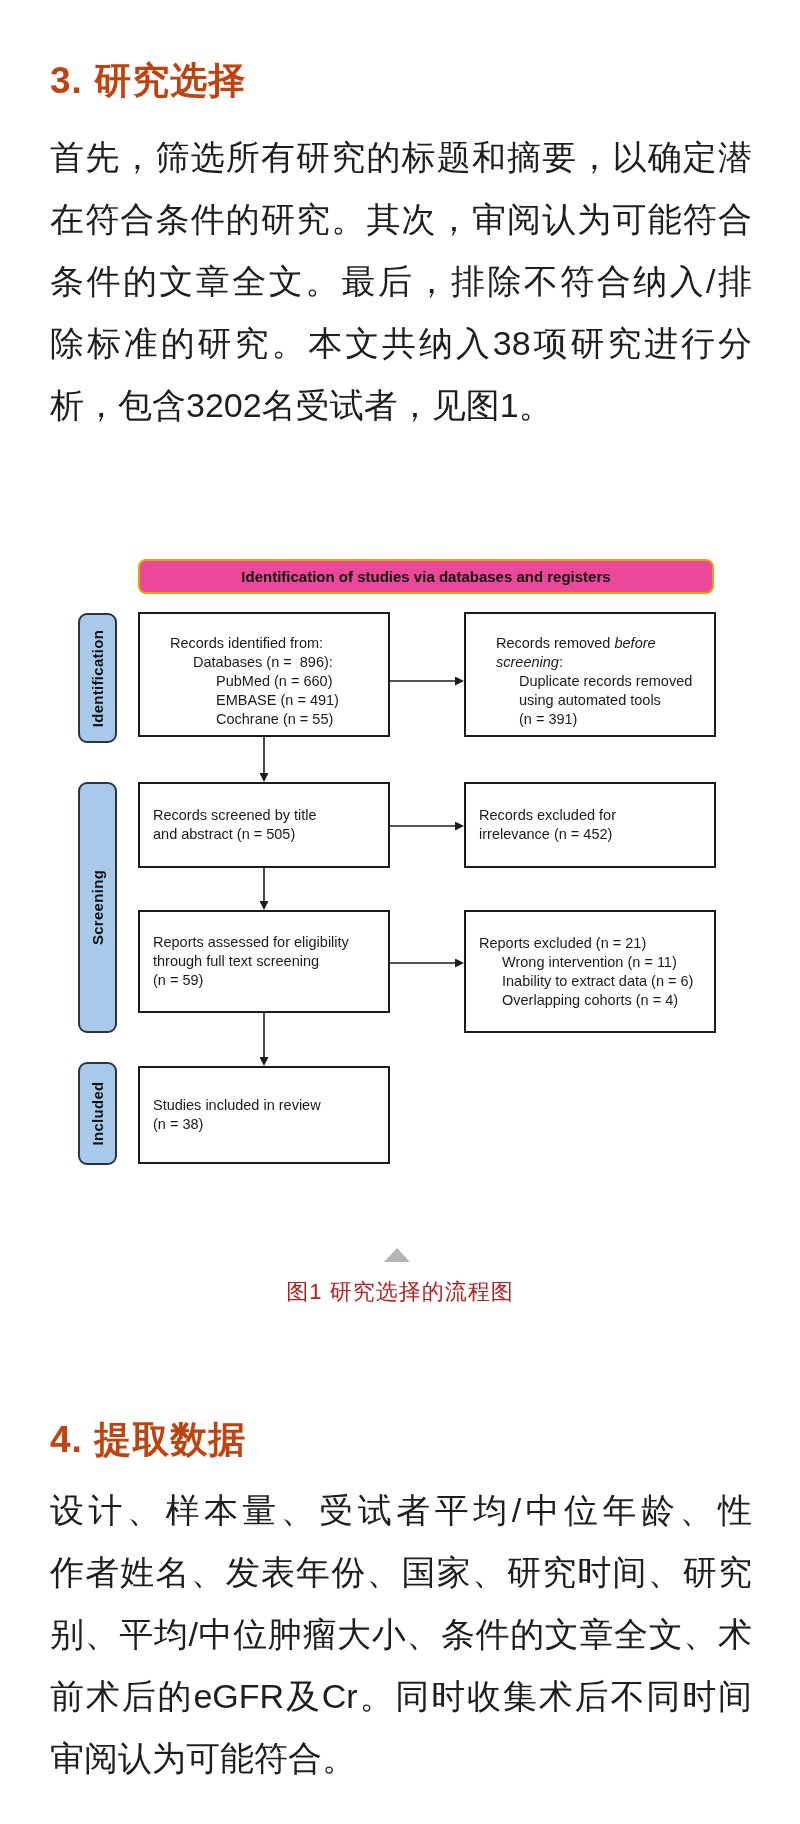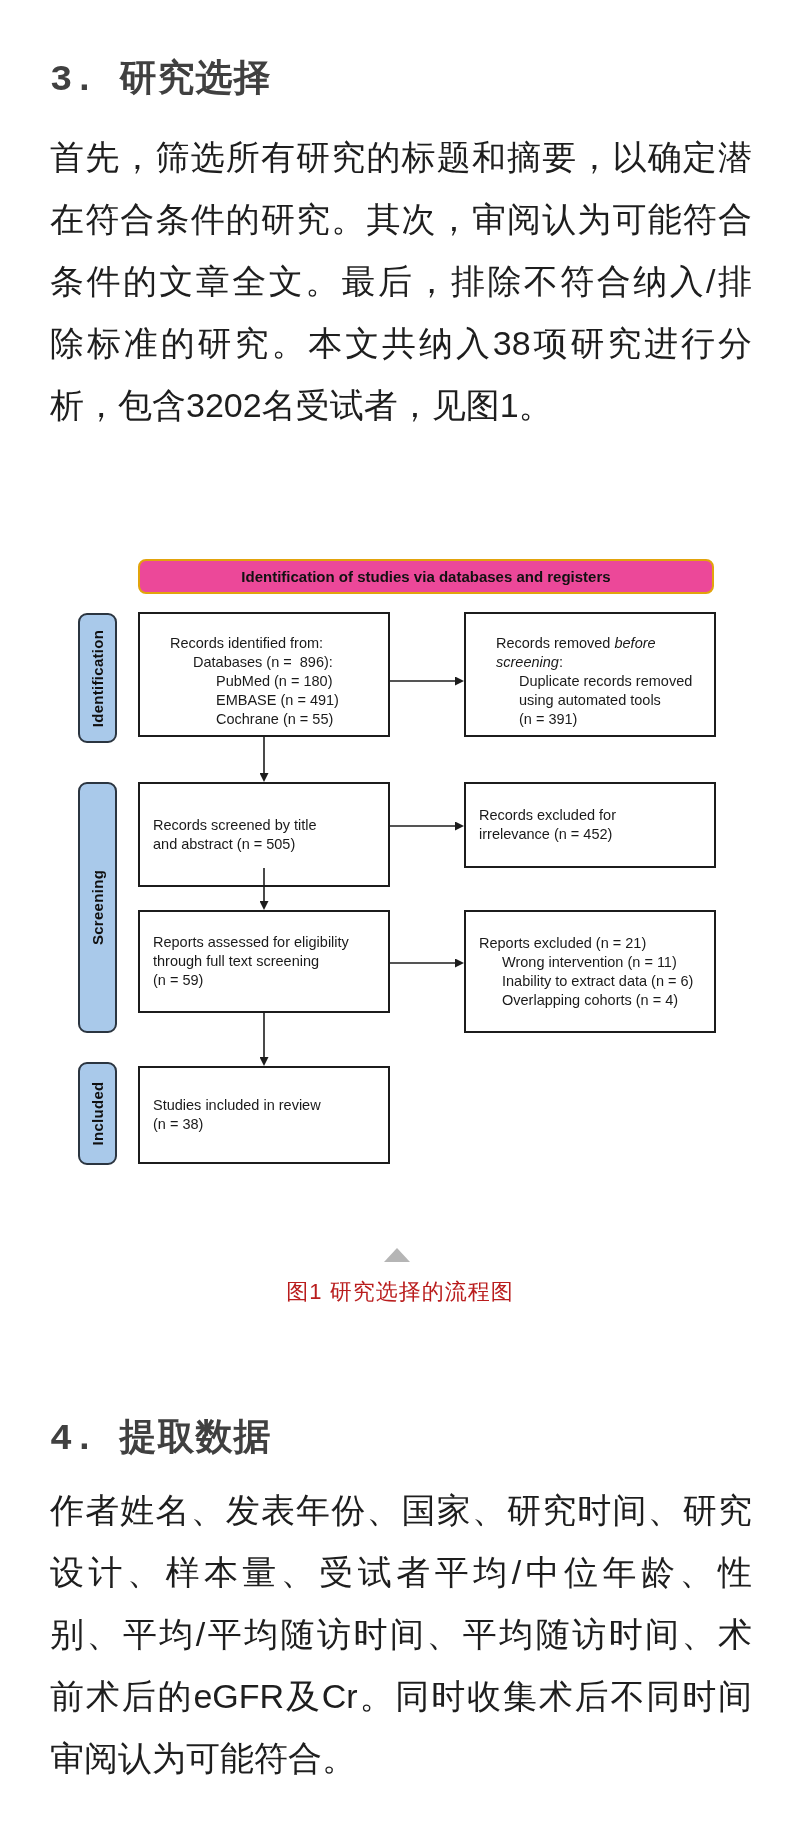--- a/index.html
+++ b/index.html
@@ -4,23 +4,23 @@
 <style>
   html,body{margin:0;padding:0;background:#ffffff;}
   body{
     width:800px;height:1824px;position:relative;overflow:hidden;
     font-family:"Liberation Sans","DejaVu Sans",sans-serif;
     -webkit-font-smoothing:antialiased;
   }
   .abs{position:absolute;}
   
   .gold-heading{
-    font-family:Liberation Mono, monospace;
+    font-family:Liberation Sans, sans-serif;
     font-weight:700;font-size:37px;line-height:1;
-    color:#404040;letter-spacing:1px;white-space:nowrap;
+    color:#c2410c;letter-spacing:1px;white-space:nowrap;
   }
   #heading-3{left:50px;top:31px;}
   #heading-4{left:50px;top:1390px;}
   
   .para{left:50px;width:702px;color:#1e1e1e;font-size:34px;}
   .para .pline{
     height:62px;line-height:62px;white-space:nowrap;
     text-align:justify;text-align-last:justify;
   }
   .para .pline.last{text-align-last:left;}
@@ -52,21 +52,21 @@
     padding:0 6px 0 13px;color:#1a1a1a;font-size:14.5px;
   }
   .fbox .line{line-height:19px;white-space:pre;}
   .fbox .ind1{padding-left:23px;}
   .fbox .ind2{padding-left:46px;}
   .fbox.topalign{justify-content:flex-start;padding-top:20px;padding-left:30px;}
   .colL{left:138px;width:252px;}
   .colR{left:464px;width:252px;}
   #box-identified{top:612px;height:125px;}
   #box-removed{top:612px;height:125px;}
-  #box-screened{top:782px;height:105px;}
+  #box-screened{top:782px;height:86px;}
   #box-excluded-irrelevance{top:782px;height:86px;}
   #box-assessed{top:910px;height:103px;}
   #box-excluded-reports{top:910px;height:123px;justify-content:center;}
   #box-included{top:1066px;height:98px;}
   #flow-arrows{left:0;top:540px;width:800px;height:660px;}
   
   #collapse-triangle{
     left:384px;top:1248px;width:0;height:0;cursor:pointer;
     border-left:13px solid transparent;border-right:13px solid transparent;
     border-bottom:14px solid #B5B5B5;
@@ -99,21 +99,21 @@
   <div class="abs stage" id="stage-screening">
     <span>Screening</span>
   </div>
   <div class="abs stage" id="stage-included">
     <span>Included</span>
   </div>
 
   <div class="abs fbox colL topalign" id="box-identified">
     <div class="line">Records identified from:</div>
     <div class="line ind1">Databases (n =  896):</div>
-    <div class="line ind2">PubMed (n = 180)</div>
+    <div class="line ind2">PubMed (n = 660)</div>
     <div class="line ind2">EMBASE (n = 491)</div>
     <div class="line ind2">Cochrane (n = 55)</div>
   </div>
 
   <div class="abs fbox colR topalign" id="box-removed">
     <div class="line"><span>Records removed </span><i>before</i></div>
     <div class="line"><i>screening</i><span>:</span></div>
     <div class="line ind1">Duplicate records removed</div>
     <div class="line ind1">using automated tools</div>
     <div class="line ind1">(n = 391)</div>
@@ -161,18 +161,18 @@
     <line x1="264" y1="1013" x2="264" y2="1058" stroke="#1c1c1c" stroke-width="1.6" marker-end="url(#ah)"></line>
   </svg>
 </div>
 
 <div class="abs" id="collapse-triangle"></div>
 <div class="abs" id="figure-caption">图1 研究选择的流程图</div>
 
 <h2 class="abs gold-heading" id="heading-4">4. 提取数据</h2>
 
 <div class="abs para" id="para-2">
+  <div class="pline">设计、样本量、受试者平均/中位年龄、性</div>
   <div class="pline">作者姓名、发表年份、国家、研究时间、研究</div>
-  <div class="pline">设计、样本量、受试者平均/中位年龄、性</div>
-  <div class="pline">别、平均/平均随访时间、平均随访时间、术</div>
+  <div class="pline">别、平均/中位肿瘤大小、条件的文章全文、术</div>
   <div class="pline">前术后的eGFR及Cr。同时收集术后不同时间</div>
   <div class="pline last">审阅认为可能符合。</div>
 </div>
 
 </body></html>

